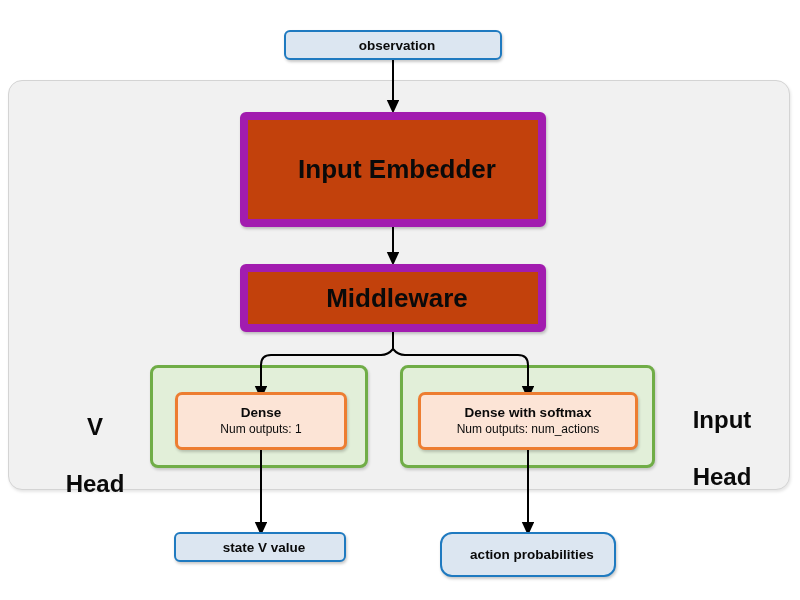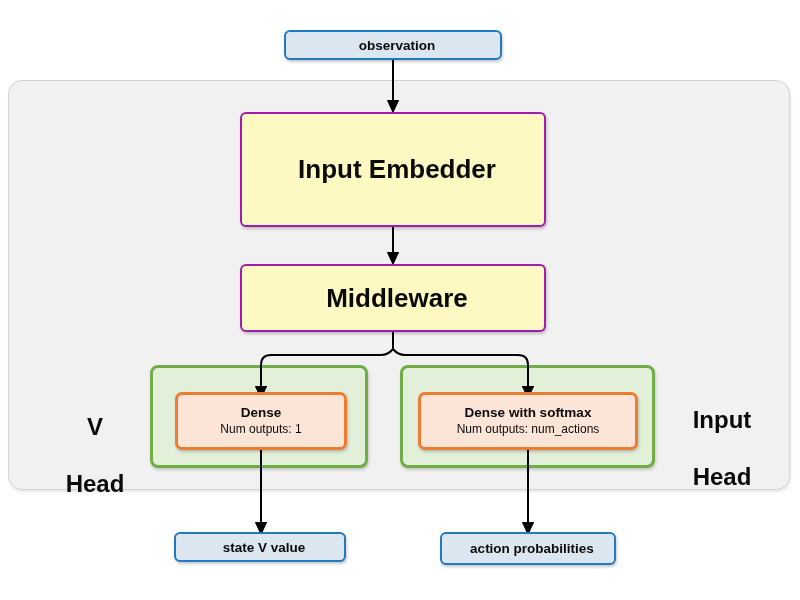--- a/index.html
+++ b/index.html
@@ -49,22 +49,22 @@
   .node-blue {
     background: #dce6f1;
     border: 2px solid #1f7ac0;
     border-radius: 6px;
     font-size: 13.5px;
     font-weight: bold;
     box-shadow: 1px 2px 3px rgba(0,0,0,0.22);
   }
 
   .node-green-big {
-    background: #fef9c3;
-    border: 2px solid #a21caf;
+    background: #c2410c;
+    border: 8px solid #a21caf;
     border-radius: 6px;
     font-size: 26px;
     font-weight: bold;
     box-shadow: 1px 2px 3px rgba(0,0,0,0.22);
   }
 
   .head-box {
     position: absolute;
     box-sizing: border-box;
     background: #e2efd9;
@@ -174,17 +174,17 @@
 
   <div class="node node-orange" style="left:418px; top:392px; width:220px; height:58px;">
     <span class="orange-title">Dense with softmax</span>
     <span class="orange-sub">Num outputs: num_actions</span>
   </div>
 
   <div class="node node-blue" style="left:174px; top:532px; width:172px; height:30px;">
     <span>state V value</span>
   </div>
 
-  <div class="node node-blue" style="left:440px; top:532px; width:176px; height:33px;">
+  <div class="node node-blue" style="left:440px; top:532px; width:176px; height:45px;border-radius:12px;">
     <span>action probabilities</span>
   </div>
 
 </div>
 
 </body></html>

